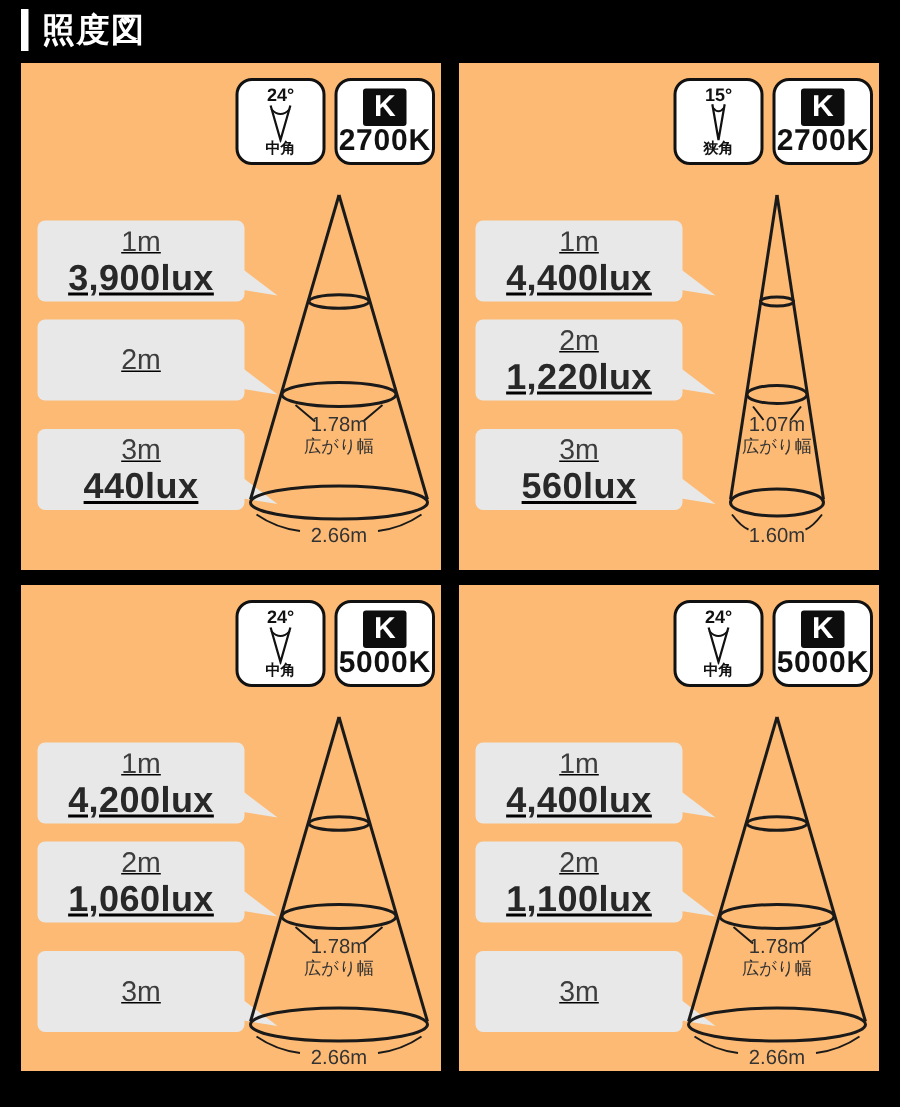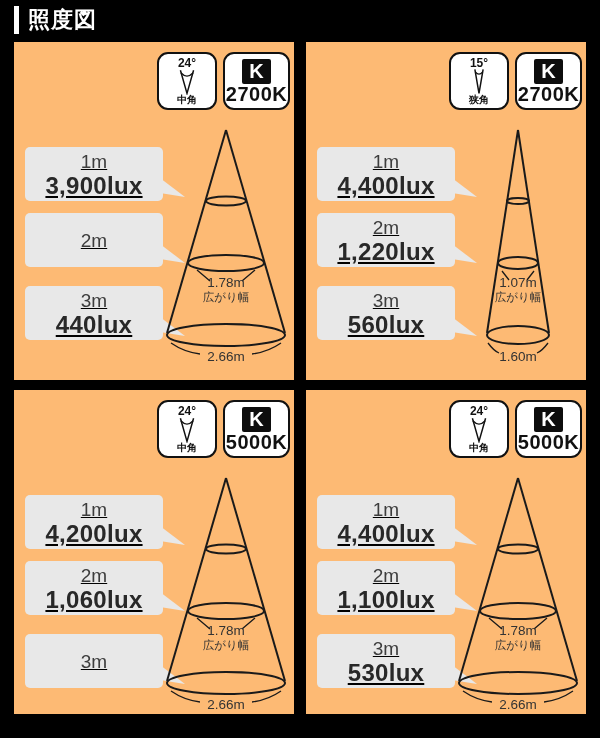--- a/index.html
+++ b/index.html
@@ -236,21 +236,20 @@
     </div>
     <div class="bubble b2">
       <span class="dist">2m</span>
       <span class="lux">1,100lux</span>
       <svg class="tail" viewBox="0 0 26 24">
           <polygon points="0,2 25,21 0,17" fill="#e8e8e8"></polygon>
         </svg>
     </div>
     <div class="bubble b3">
       <span class="dist">3m</span>
-      <span class="lux">530lux</span>
       <svg class="tail" viewBox="0 0 26 24">
           <polygon points="0,2 25,21 0,17" fill="#e8e8e8"></polygon>
         </svg>
     </div>
 
     <svg class="cone" viewBox="0 0 152 244">
       <line class="heavy" x1="82" y1="8" x2="23" y2="211"></line>
       <line class="heavy" x1="82" y1="8" x2="141" y2="211"></line>
       <ellipse class="heavy" cx="82" cy="79" rx="20" ry="4.5"></ellipse>
       <ellipse class="heavy" cx="82" cy="141" rx="38" ry="8"></ellipse>

